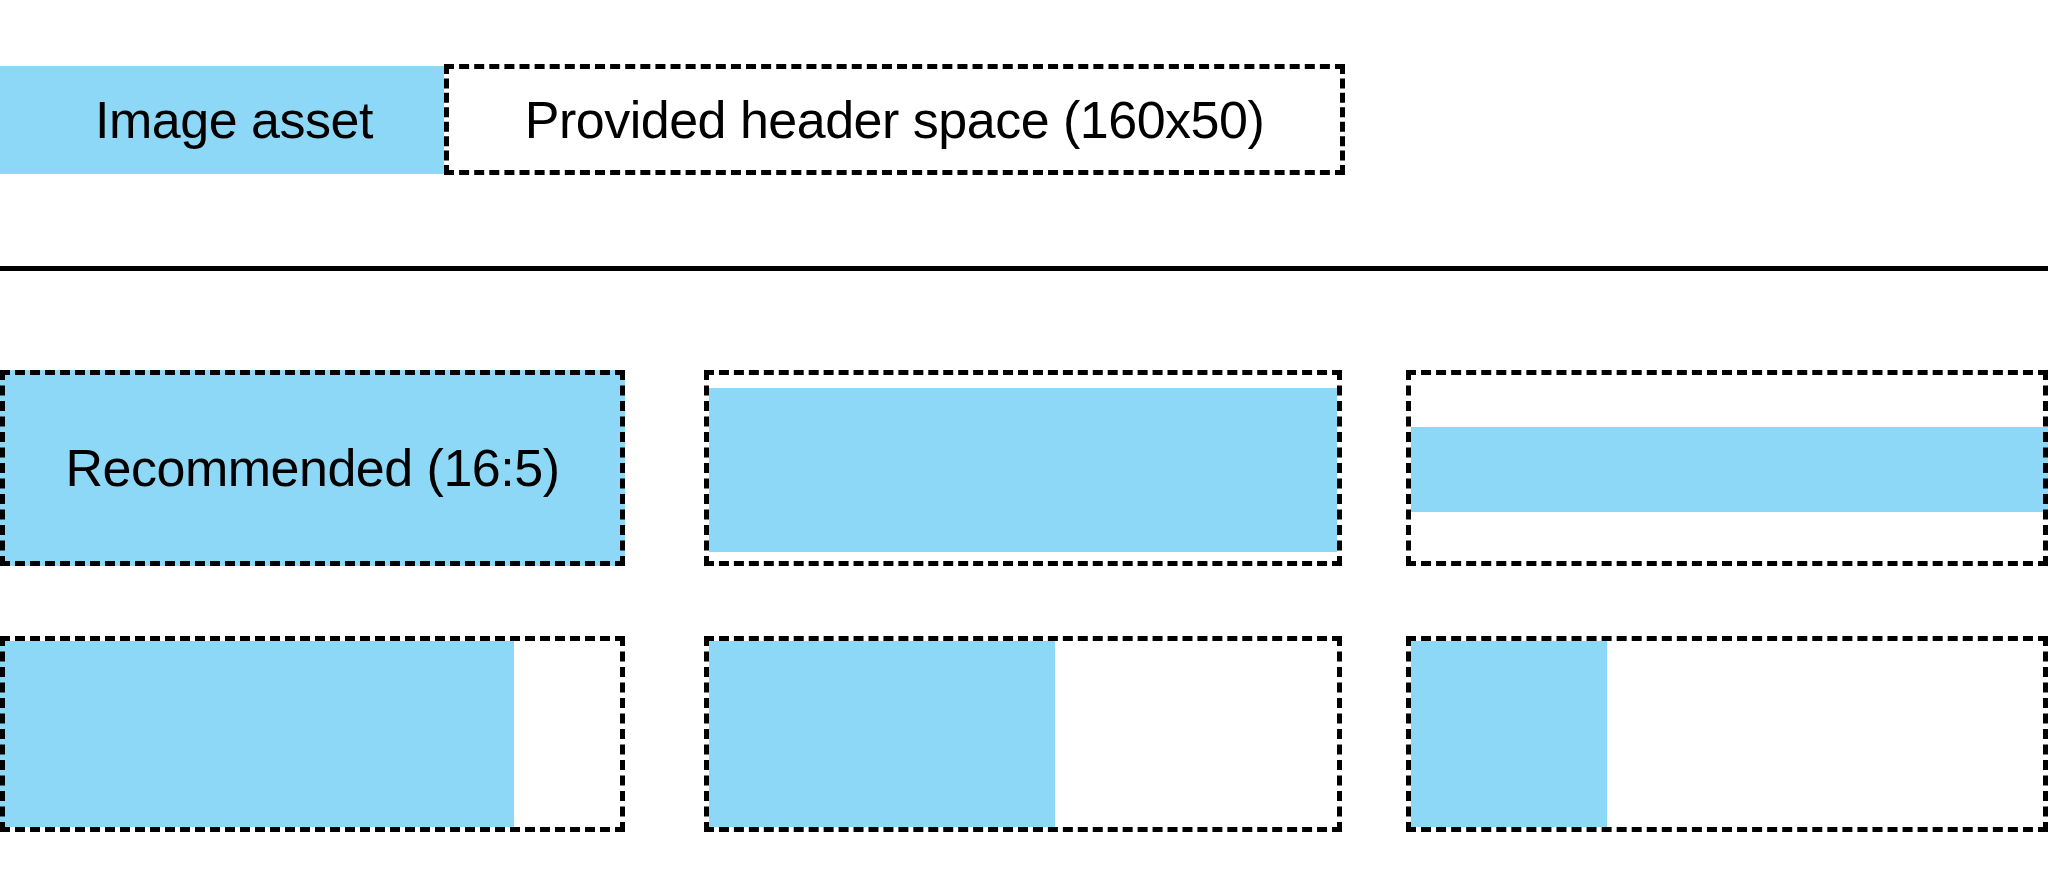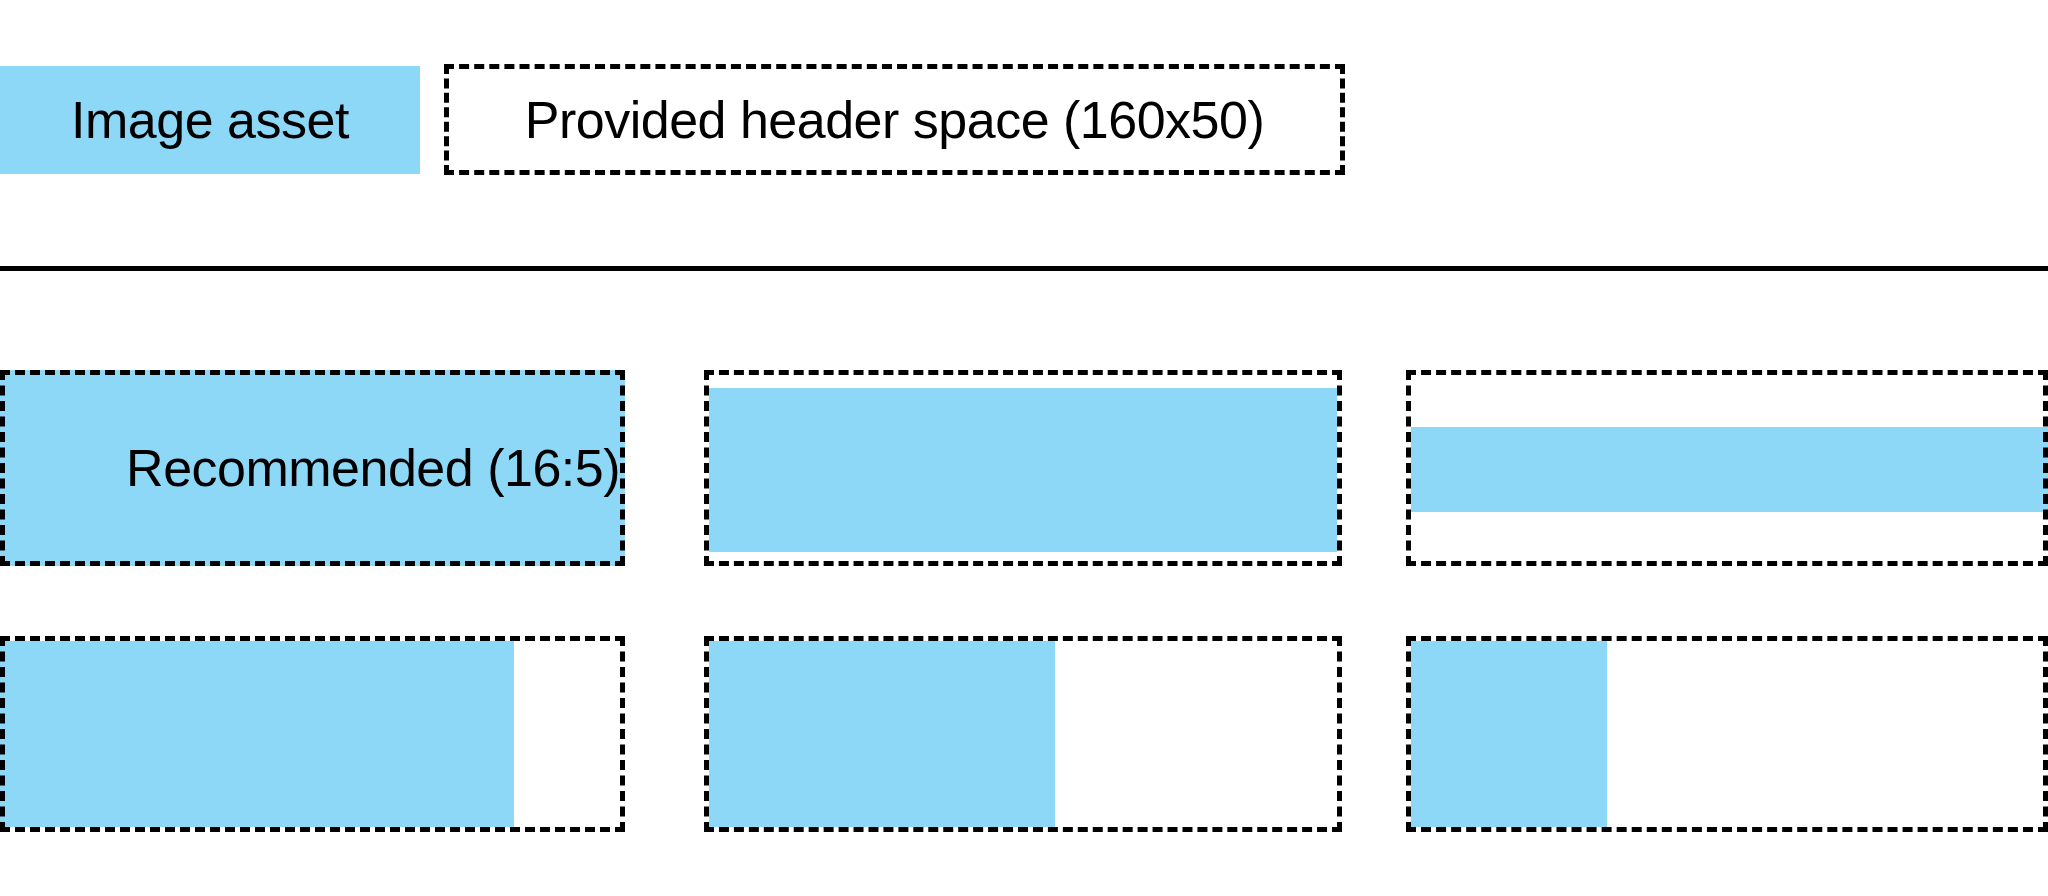--- a/index.html
+++ b/index.html
@@ -22,21 +22,21 @@
     font-weight: 500;
     color: #000000;
     letter-spacing: -0.5px;
     white-space: nowrap;
   }
   
   #legend-swatch {
     position: absolute;
     left: 0px; top: 66px;
     width: 420px; height: 108px;
-    display: flex; align-items: center; justify-content: center;
+    display: flex; align-items: center; justify-content: center; padding-left: 24px;
   }
   #legend-header-space {
     position: absolute;
     left: 444px; top: 64px;
     width: 901px; height: 111px;
     box-sizing: border-box;
     border: 5px dashed #000000;
     display: flex; align-items: center; justify-content: center;
     background: transparent;
   }
@@ -44,21 +44,21 @@
     position: absolute;
     left: 0px; top: 266px;
     width: 2048px; height: 5px;
   }
   
   .example-fill { position: absolute; }
   .example-box {
     position: absolute;
     box-sizing: border-box;
     border: 5px dashed #000000;
-    display: flex; align-items: center; justify-content: flex-end;
+    display: flex; align-items: center; justify-content: center;
     background: transparent;
   }
 </style>
 </head>
 <body>
 
 <div id="canvas">
 
   <div id="legend-swatch" style="background: rgb(141, 215, 247);">
     <span class="label">Image asset</span>

